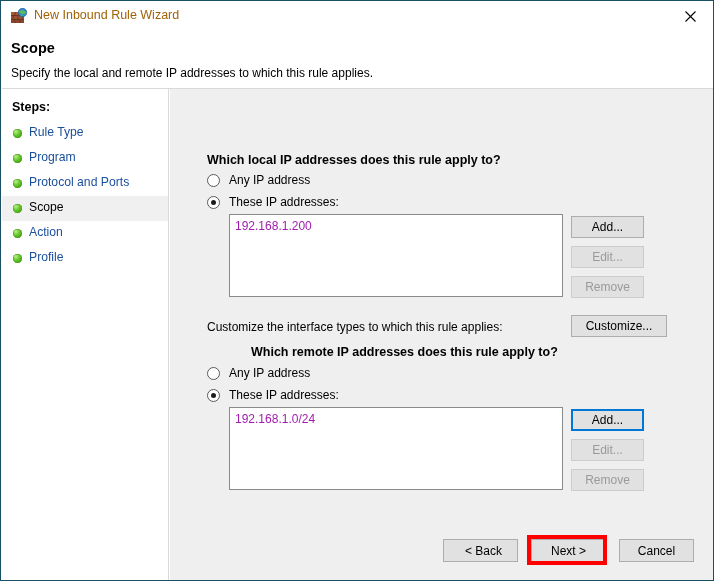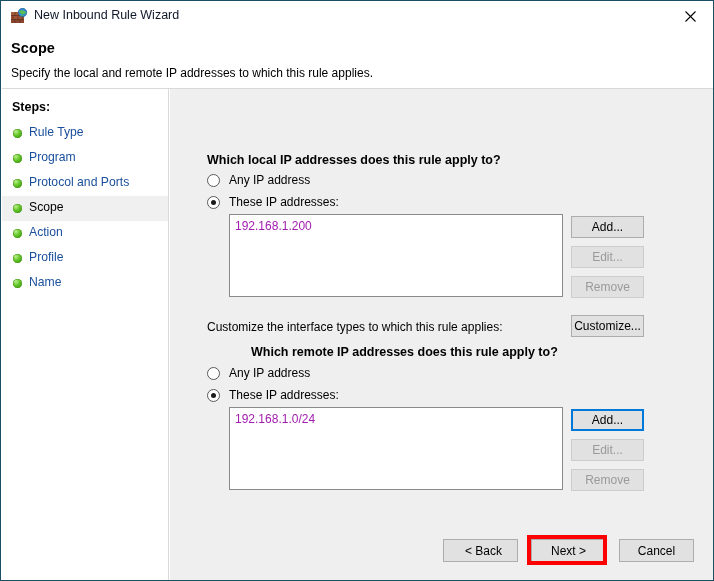--- a/index.html
+++ b/index.html
@@ -34,21 +34,21 @@
   }
   #title-icon {
     position: absolute;
     left: 10px; top: 7px;
     width: 17px; height: 16px;
   }
   #title-text {
     position: absolute;
     left: 33px; top: 7px;
     font-size: 12.5px;
-    color: #0f172a;
+    color: #a16207;
     white-space: nowrap;
   }
   #close-btn {
     position: absolute;
     right: 0px; top: 0px;
     width: 46px; height: 30px;
     display: flex;
     align-items: center;
     justify-content: center;
     cursor: default;
@@ -320,24 +320,20 @@
       <div class="step-row">
         <span class="step-bullet"></span>
         <span class="step-label">Action</span>
       </div>
 
       <div class="step-row">
         <span class="step-bullet"></span>
         <span class="step-label">Profile</span>
       </div>
 
-      <div class="step-row">
-        <span class="step-bullet"></span>
-        <span class="step-label">Name</span>
-      </div>
 
     </div>
   </div>
 
   <div id="content">
 
     <div class="q-head" style="left:37px; top:64px;">Which local IP addresses does this rule apply to?</div>
 
     <div class="radio-row" style="left:37px; top:84px;">
       <span class="radio-mark"></span>
@@ -351,21 +347,21 @@
 
     <div class="listbox" style="left:59px; top:125px; width:334px; height:83px;">
       <div class="item">192.168.1.200</div>
     </div>
 
     <button class="btn" style="left:401px; top:127px; width:73px; height:22px;">Add...</button>
     <button class="btn disabled" style="left:401px; top:157px; width:73px; height:22px;">Edit...</button>
     <button class="btn disabled" style="left:401px; top:187px; width:73px; height:22px;">Remove</button>
 
     <div class="plain-label" style="left:37px; top:231px;">Customize the interface types to which this rule applies:</div>
-    <button class="btn" style="left:401px; top:226px; width:73px; height:22px;">Customize...</button>
+    <button class="btn" style="left:401px; top:226px; width:96px; height:22px;">Customize...</button>
 
     <div class="q-head" style="left:37px; top:256px;margin-left:44px;">Which remote IP addresses does this rule apply to?</div>
 
     <div class="radio-row" style="left:37px; top:277px;">
       <span class="radio-mark"></span>
       <span class="radio-text">Any IP address</span>
     </div>
 
     <div class="radio-row" style="left:37px; top:299px;">
       <span class="radio-mark on"></span>

